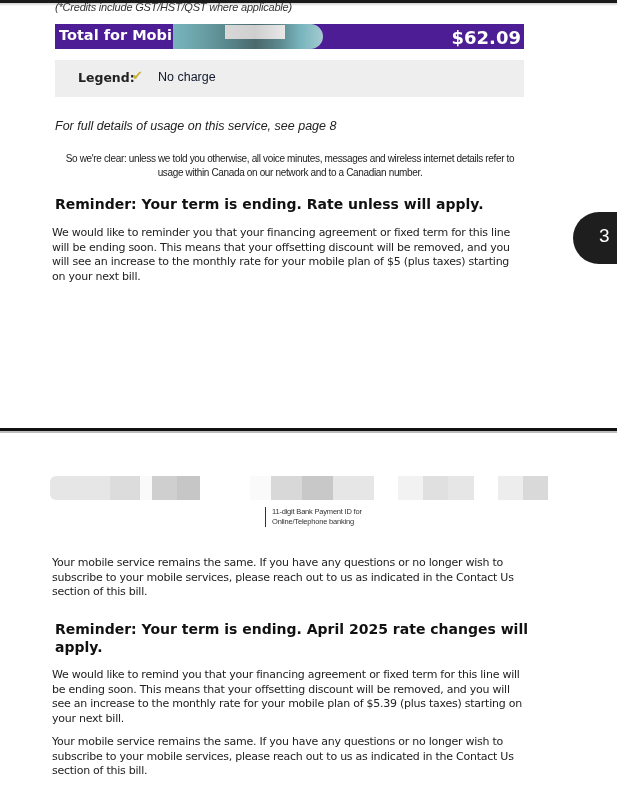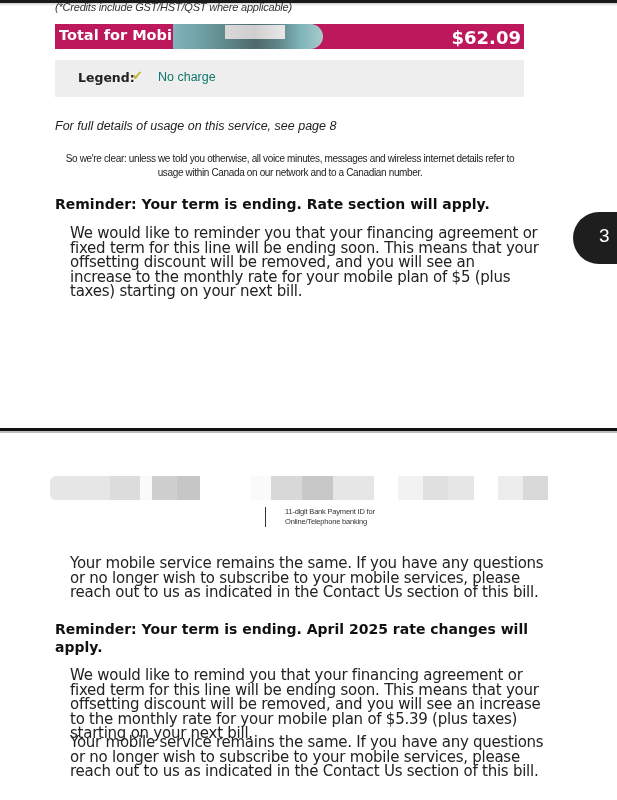--- a/index.html
+++ b/index.html
@@ -17,21 +17,21 @@
       background: linear-gradient(#cfcfcf, #ffffff);
     }
 
     .credits-note {
       position: absolute; left: 55px; top: 1px;
       font-family: "Liberation Sans", sans-serif; font-style: italic;
       font-size: 11px; color: #333; letter-spacing: -0.2px;
     }
     .total-bar {
       position: absolute; left: 55px; top: 24px; width: 469px; height: 25px;
-      background: #be185d; color: #ffffff;
+      background: #4c1d95; color: #ffffff;
     }
     .total-bar .label {
       position: absolute; left: 4px; top: 3px; font-size: 14.5px; font-weight: bold;
     }
     .total-bar .amount {
       position: absolute; right: 3px; top: 3px; font-size: 18px; font-weight: bold;
     }
     .redact-blob {
       position: absolute; left: 118px; top: 0; height: 25px; width: 150px;
       border-radius: 0 14px 14px 0;
@@ -46,41 +46,41 @@
       position: absolute; left: 55px; top: 60px; width: 469px; height: 37px;
       background: #eeeeee;
     }
     .legend-box .legend-title {
       position: absolute; left: 23px; top: 10px; font-size: 12.5px; font-weight: bold; color: #222;
     }
     .legend-box .check-icon {
       position: absolute; left: 77px; top: 8px; font-size: 13px; color: #c9b23c;
     }
     .legend-box .legend-text {
-      position: absolute; left: 103px; top: 10px; font-size: 12.5px; color: #0f766e;
+      position: absolute; left: 103px; top: 10px; font-size: 12.5px; color: #0f172a;
       font-family: "Liberation Sans", sans-serif;
     }
 
     .usage-ref {
       position: absolute; left: 55px; top: 119px;
       font-family: "Liberation Sans", sans-serif; font-style: italic; font-size: 12.5px; color: #222;
     }
     .so-clear {
       position: absolute; left: 55px; top: 152px; width: 470px;
       font-family: "Liberation Sans", sans-serif; font-size: 10px; line-height: 14px; color: #222;
       letter-spacing: -0.35px;
       text-align: center;
     }
     .heading {
       position: absolute; left: 55px; width: 475px;
       font-family: "DejaVu Sans", sans-serif; font-weight: bold; font-size: 14px; line-height: 18px; color: #111;
     }
     .para {
-      position: absolute; left: 70px; width: 475px;
-      font-family: "DejaVu Sans", sans-serif; font-size: 15px; line-height: 14.5px; color: #222;
+      position: absolute; left: 52px; width: 475px;
+      font-family: "DejaVu Sans", sans-serif; font-size: 11px; line-height: 14.5px; color: #222;
       letter-spacing: -0.25px;
     }
 
     .page-tab {
       position: absolute; left: 573px; top: 212px; width: 60px; height: 52px;
       background: #1e1e1e; border-radius: 26px 0 0 26px; color: #ffffff;
     }
     .page-tab span {
       position: absolute; left: 26px; top: 13px; font-size: 19px; font-family: "Liberation Sans", sans-serif;
     }
@@ -104,21 +104,21 @@
     }
     .rs-c {
       left: 398px; width: 76px;
       background: linear-gradient(90deg, #f2f2f2 0 33%, #e0e0e0 33% 66%, #e6e6e6 66% 100%);
     }
     .rs-d {
       left: 498px; width: 50px;
       background: linear-gradient(90deg, #ededed 0 50%, #d9d9d9 50% 100%);
     }
     .bank-id {
-      position: absolute; left: 265px; top: 507px; border-left: 1.5px solid #333; padding-left: 19px;
+      position: absolute; left: 265px; top: 507px; border-left: 1.5px solid #333; padding-left: 6px;
       font-family: "Liberation Sans", sans-serif; font-size: 7.5px; line-height: 10px; color: #333;
       letter-spacing: -0.2px;
     }
   </style>
 </head>
 <body>
 
 <div class="top-bar"></div>
 <div class="top-bar-fade"></div>
 
@@ -134,21 +134,21 @@
 <div class="legend-box">
   <span class="legend-title">Legend:</span>
   <span class="check-icon">✔</span>
   <span class="legend-text">No charge</span>
 </div>
 
 <div class="usage-ref">For full details of usage on this service, see page 8</div>
 
 <div class="so-clear">So we're clear: unless we told you otherwise, all voice minutes, messages and wireless internet details refer to usage within Canada on our network and to a Canadian number.</div>
 
-<div class="heading" style="top:195px;">Reminder: Your term is ending. Rate section will apply.</div>
+<div class="heading" style="top:195px;">Reminder: Your term is ending. Rate unless will apply.</div>
 <div class="para" style="top:226px; width:470px;">We would like to reminder you that your financing agreement or fixed term for this line will be ending soon. This means that your offsetting discount will be removed, and you will see an increase to the monthly rate for your mobile plan of $5 (plus taxes) starting on your next bill.</div>
 
 <div class="page-tab">
   <span>3</span>
 </div>
 
 <div class="divider"></div>
 <div class="divider-shadow"></div>
 
 <div class="redact-strip rs-a"></div>

